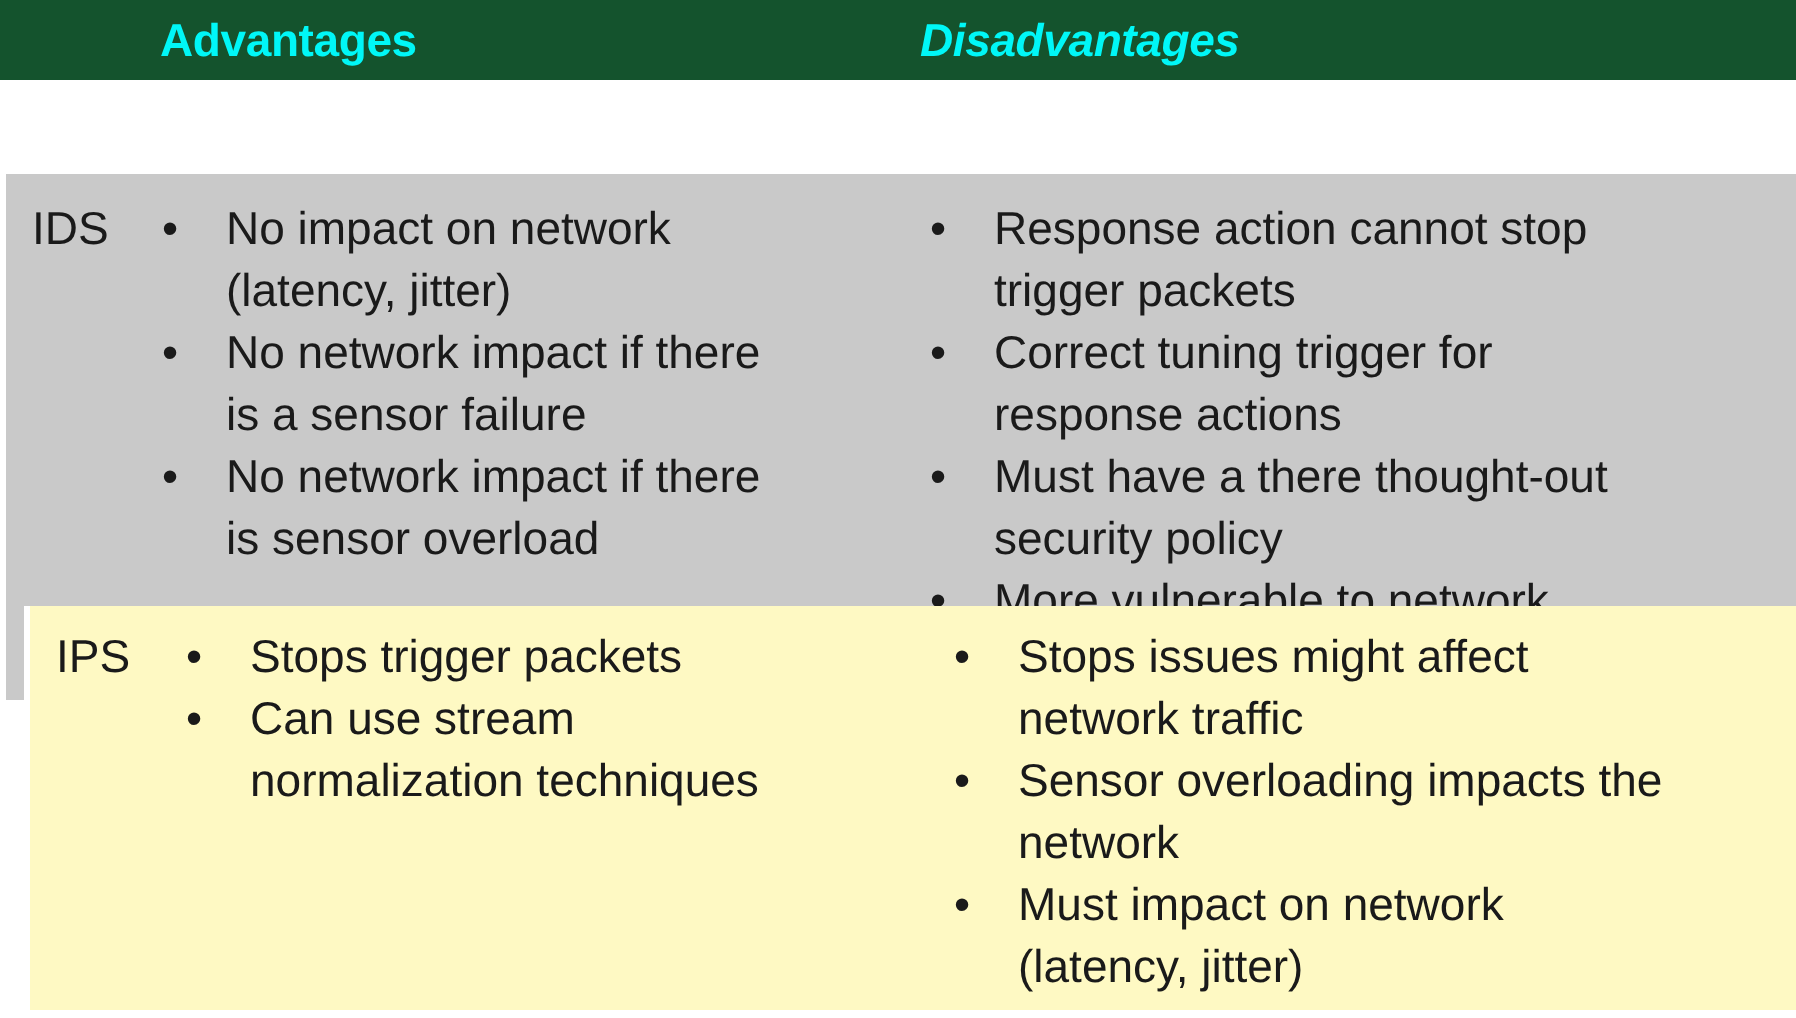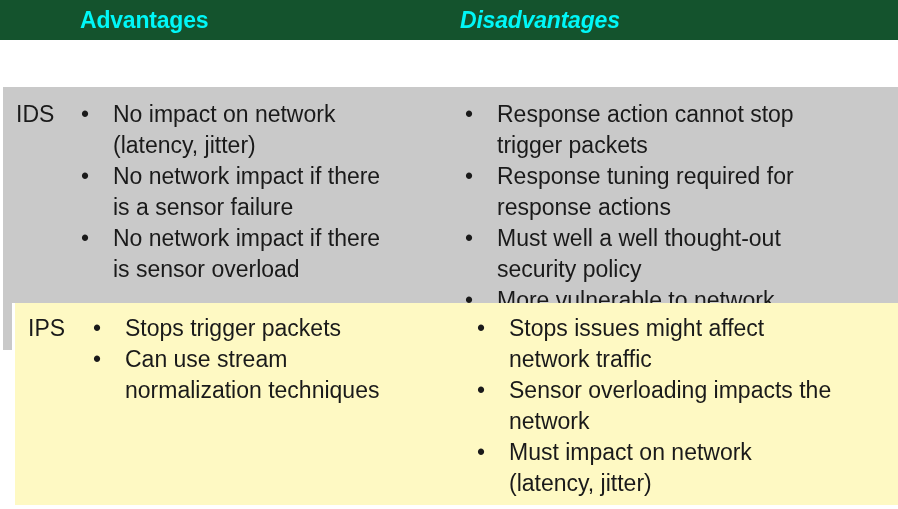--- a/index.html
+++ b/index.html
@@ -142,26 +142,26 @@
         </li>
       </ul>
     <ul class="bullet-col col-disadvantages">
         <li class="bullet-item">
           <span class="bullet-dot">•</span>
           <span class="bullet-text">Response action cannot stop
 trigger packets</span>
         </li>
         <li class="bullet-item">
           <span class="bullet-dot">•</span>
-          <span class="bullet-text">Response tuning required for
+          <span class="bullet-text">Correct tuning trigger for
 response actions</span>
         </li>
         <li class="bullet-item">
           <span class="bullet-dot">•</span>
-          <span class="bullet-text">Must well a well thought-out
+          <span class="bullet-text">Must have a there thought-out
 security policy</span>
         </li>
         <li class="bullet-item">
           <span class="bullet-dot">•</span>
           <span class="bullet-text">More vulnerable to network
 evasion techniques</span>
         </li>
       </ul>
   </div>
 

